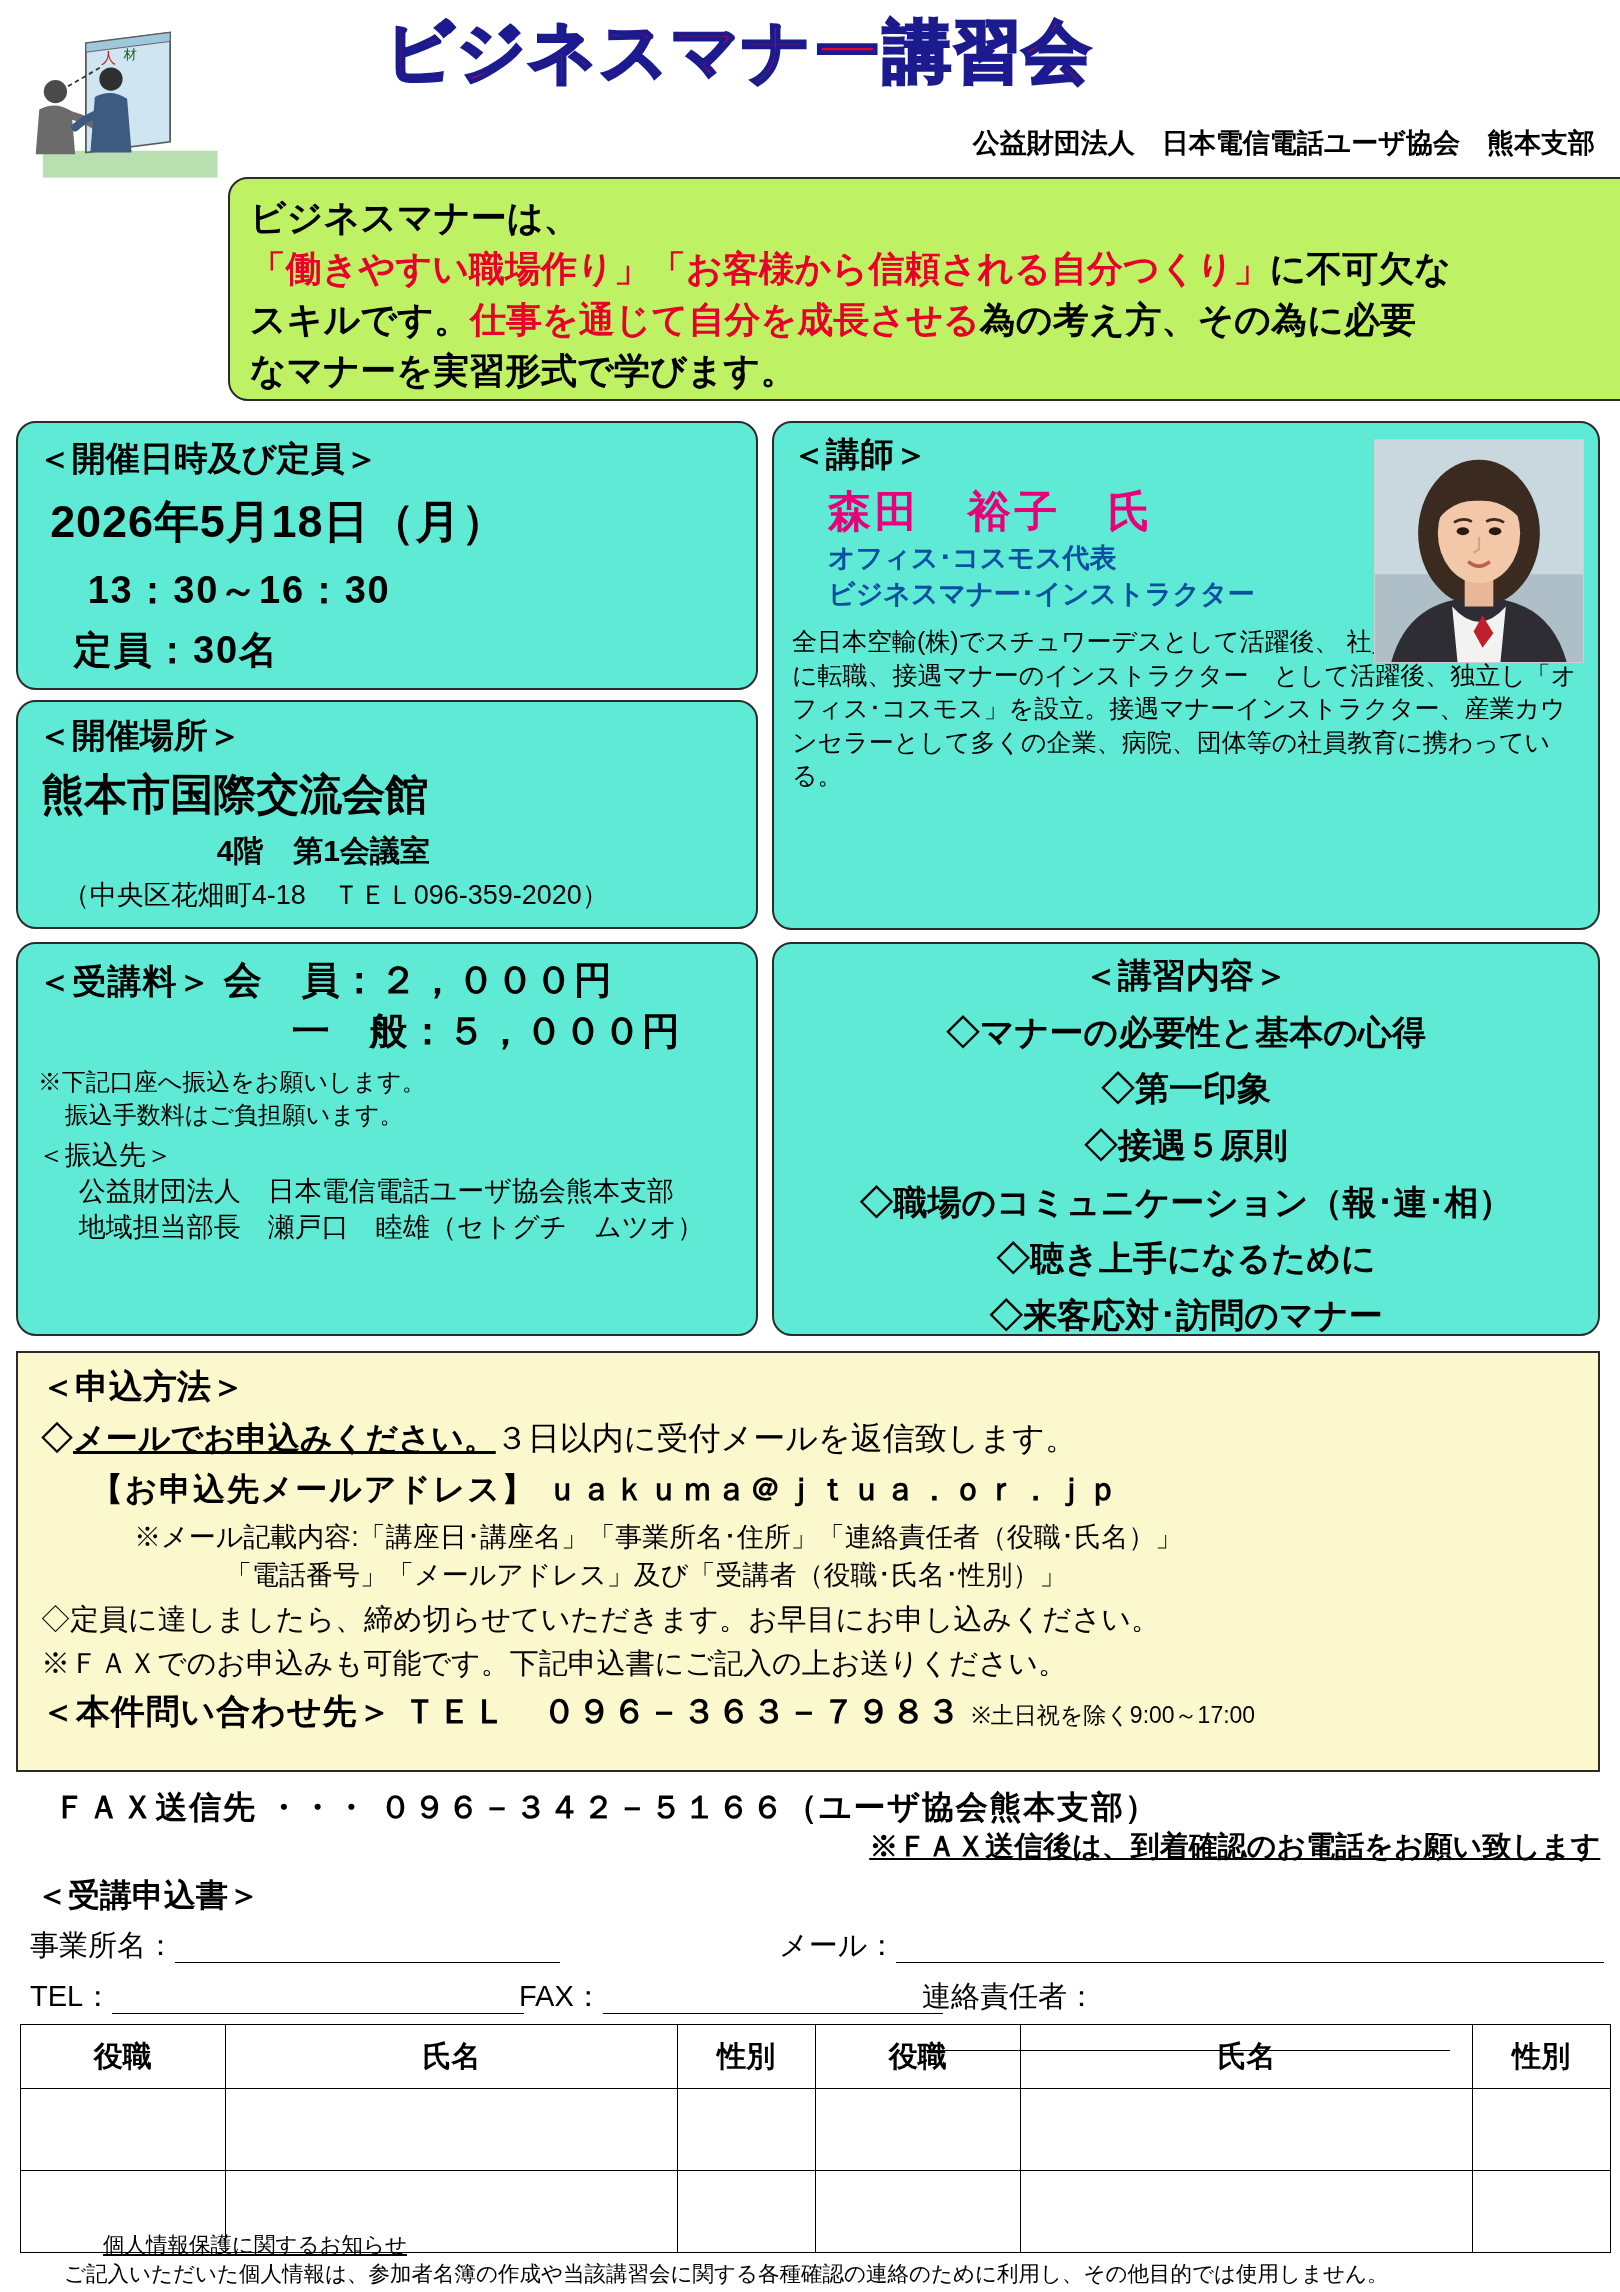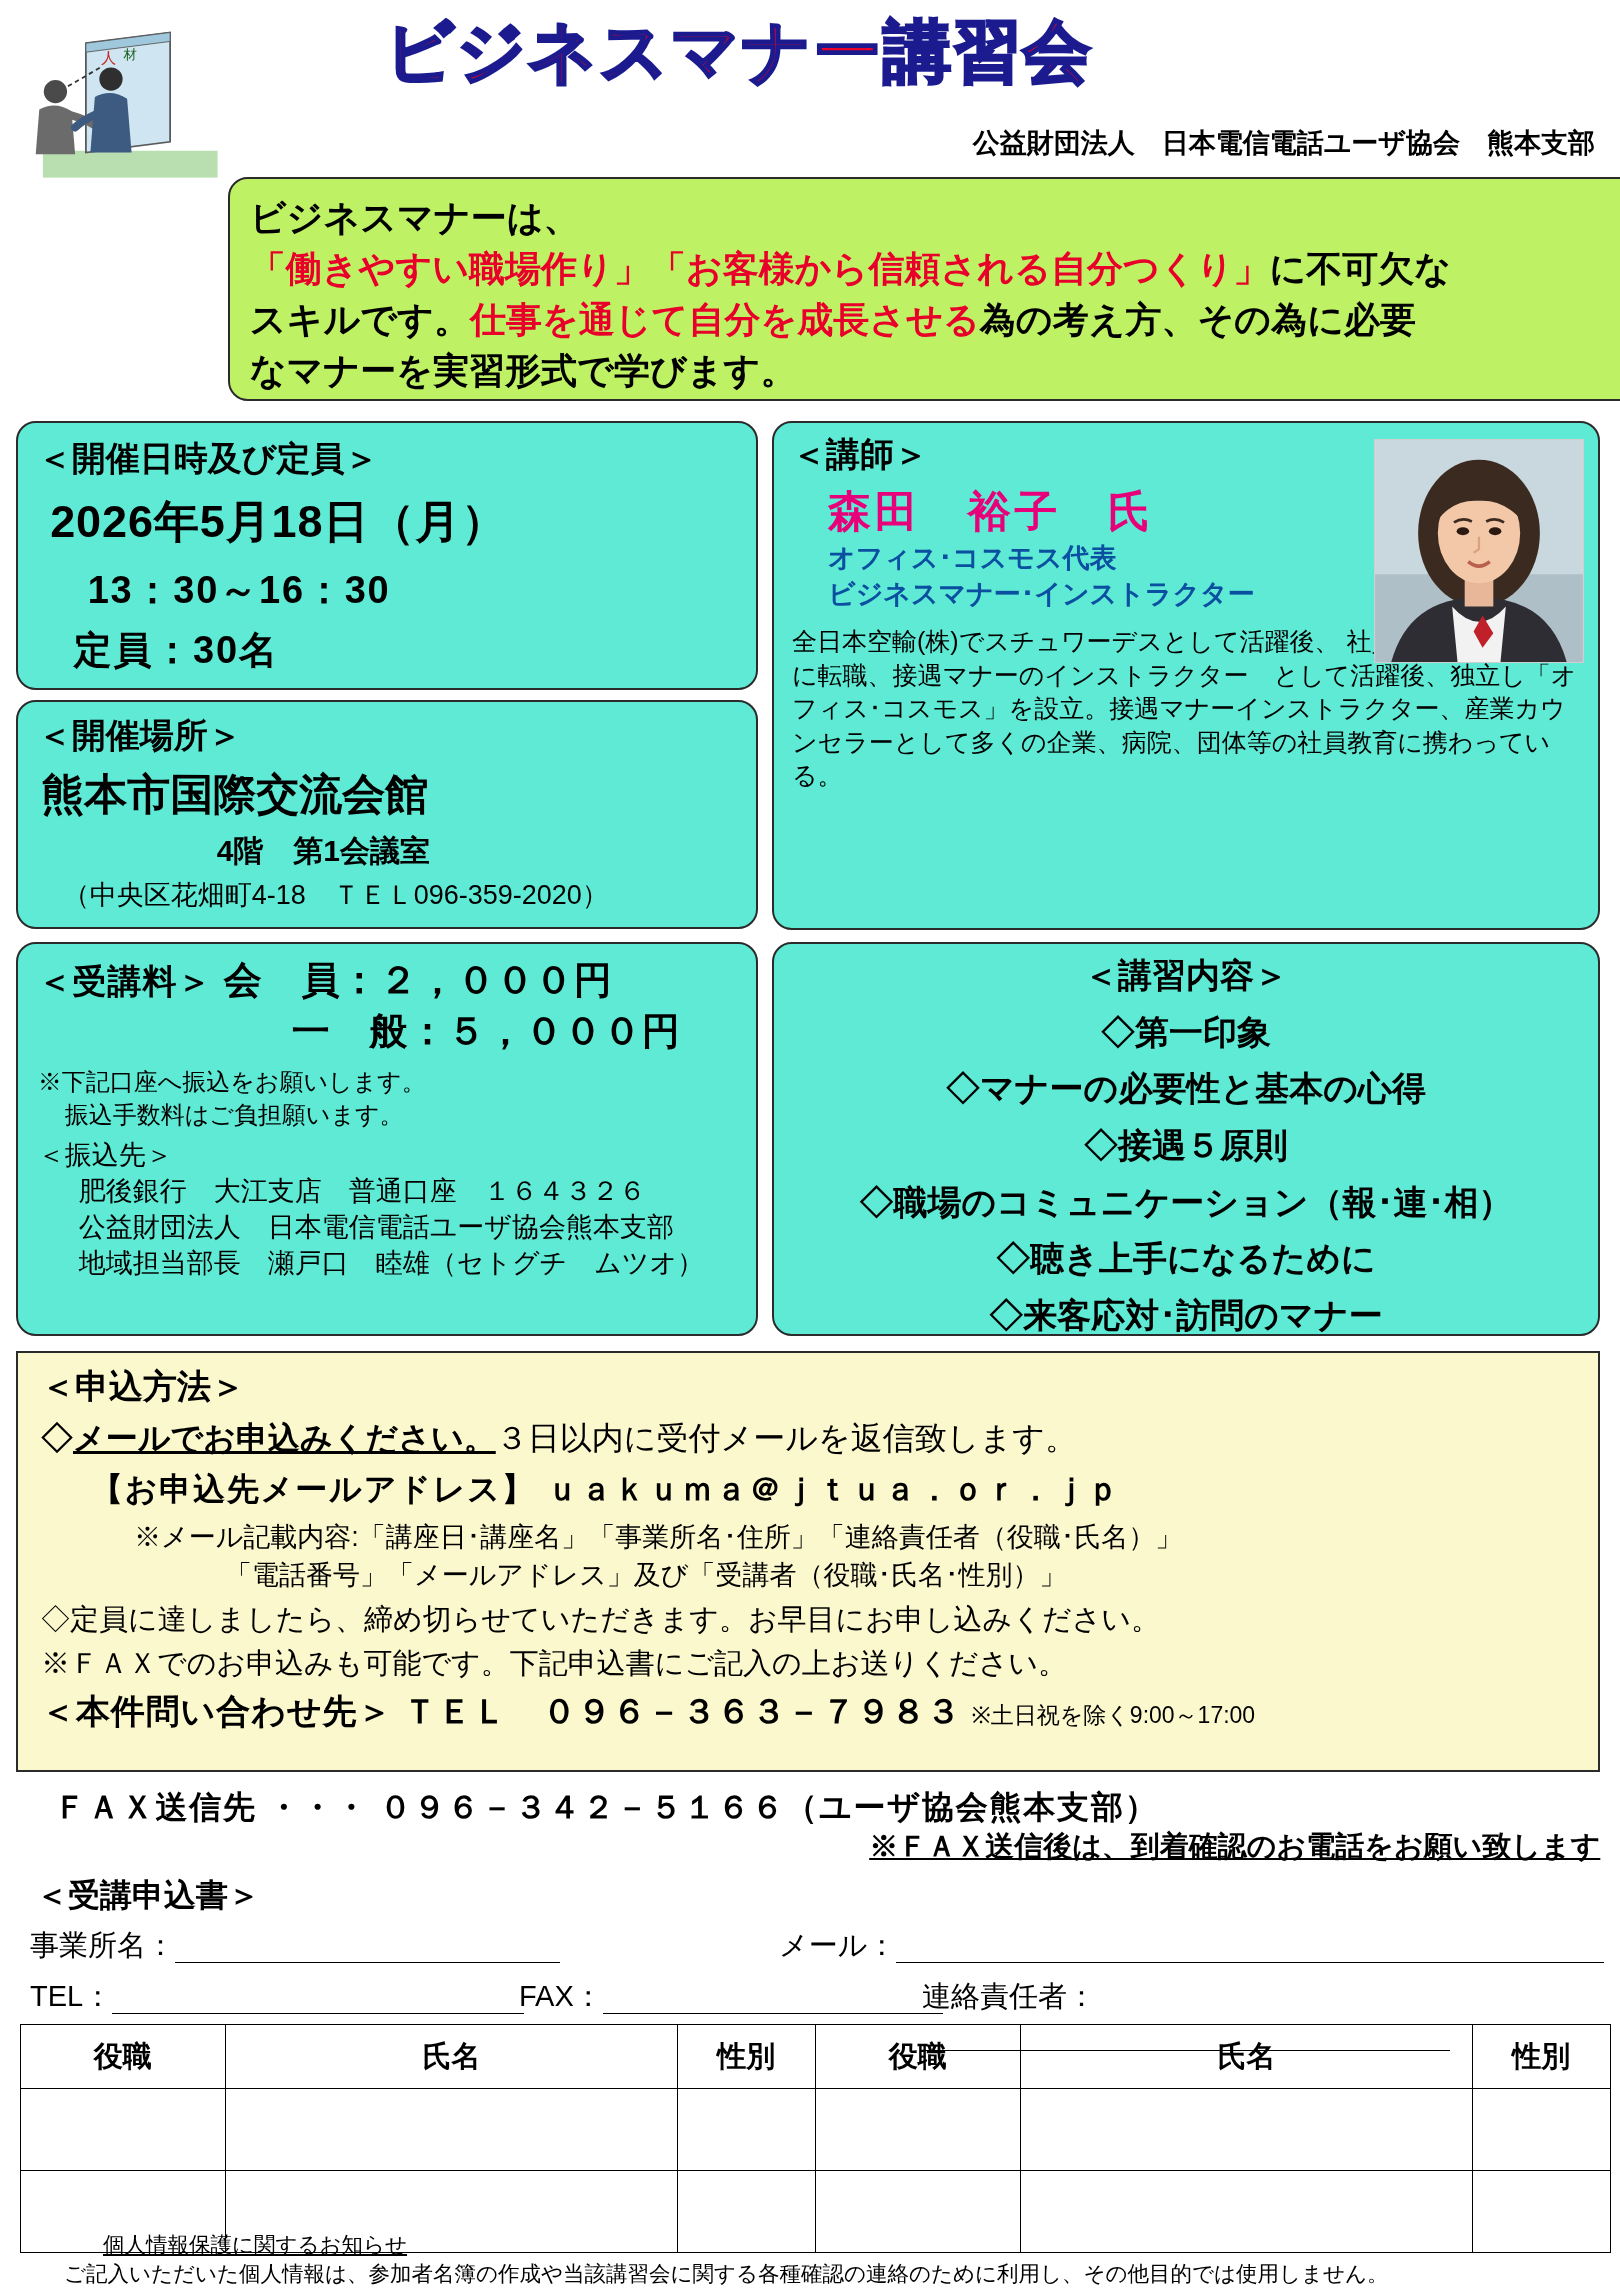--- a/index.html
+++ b/index.html
@@ -184,21 +184,20 @@
 
   <div class="ybox" id="box-fee">
     <div class="f-row">
       <span class="label">＜受講料＞</span>
       <span>会　員：２，０００円</span>
     </div>
     <div class="f-row2">一　般：５，０００円</div>
     <div class="small">※下記口座へ振込をお願いします。</div>
     <div class="small2">振込手数料はご負担願います。</div>
     <div class="bank-label">＜振込先＞</div>
-    <div class="bank">肥後銀行　大江支店　普通口座　１６４３２６</div>
     <div class="bank">公益財団法人　日本電信電話ユーザ協会熊本支部</div>
     <div class="bank">地域担当部長　瀬戸口　睦雄（セトグチ　ムツオ）</div>
   </div>
 
   <div class="ybox" id="box-lect">
     <div class="label">＜講師＞</div>
 
     <div class="photo">
       <svg viewBox="0 0 232 248" width="208" height="222">
         <rect width="232" height="248" fill="#c9d7de"></rect>
@@ -230,22 +229,22 @@
     </div>
 
     <div class="lname">森田　裕子　氏</div>
     <div class="ltitle">オフィス･コスモス代表</div>
     <div class="ltitle">ビジネスマナー･インストラクター</div>
     <div class="lbio">全日本空輸(株)でスチュワーデスとして活躍後、 社員教育を行う会社に転職、接遇マナーのインストラクター　として活躍後、独立し「オフィス･コスモス」を設立。接遇マナーインストラクター、産業カウンセラーとして多くの企業、病院、団体等の社員教育に携わっている。</div>
   </div>
 
   <div class="ybox" id="box-cont">
     <div class="label">＜講習内容＞</div>
+    <div class="ci">◇マナーの必要性と基本の心得</div>
     <div class="ci">◇第一印象</div>
-    <div class="ci">◇マナーの必要性と基本の心得</div>
     <div class="ci">◇接遇５原則</div>
     <div class="ci">◇職場のコミュニケーション（報･連･相）</div>
     <div class="ci">◇聴き上手になるために</div>
     <div class="ci">◇来客応対･訪問のマナー</div>
   </div>
 
   <div id="box-apply">
     <div class="label">＜申込方法＞</div>
     <div class="a-line1">
       <span>◇</span><span class="u">メールでお申込みください。</span><span style="font-weight:normal">３日以内に受付メールを返信致します。</span>

